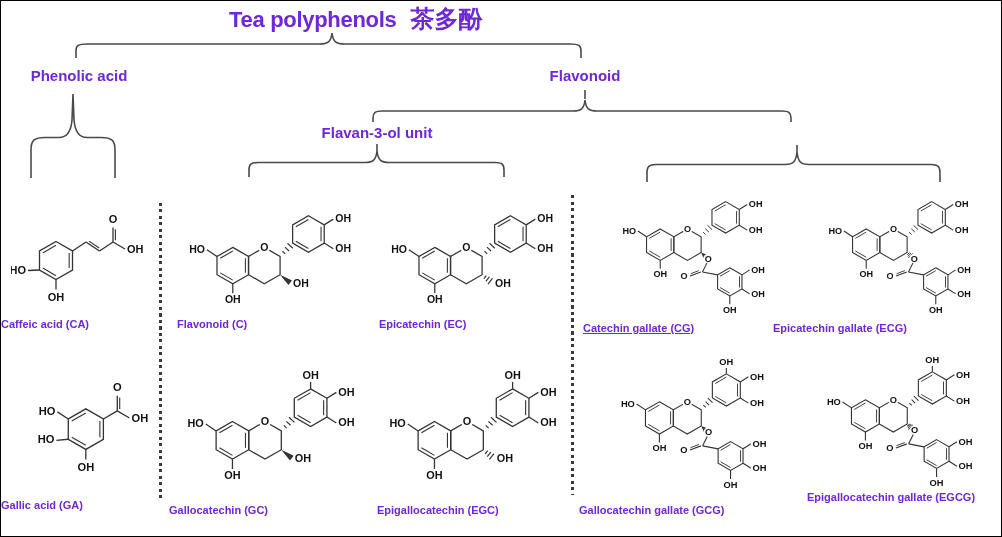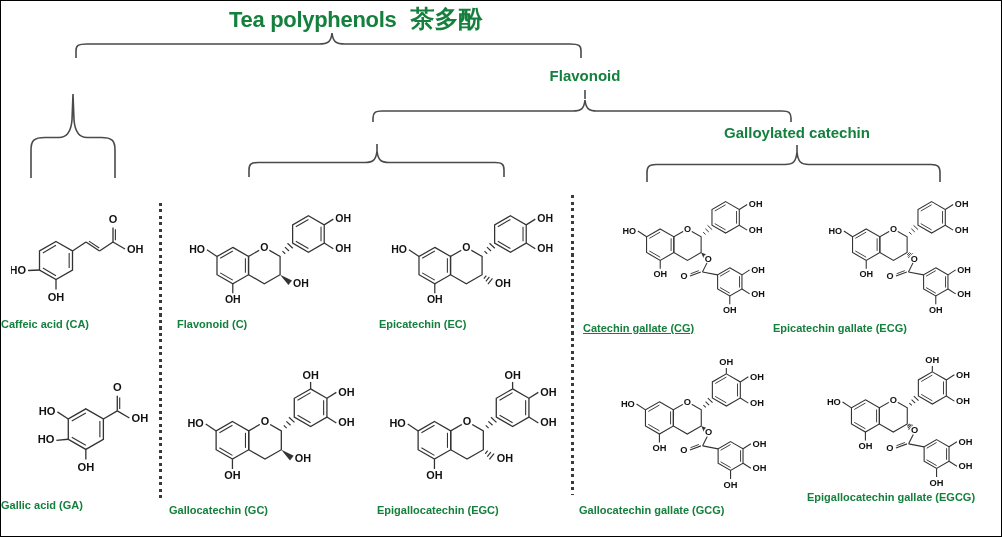--- a/index.html
+++ b/index.html
@@ -1,19 +1,19 @@
 <!DOCTYPE html>
 <html><head>
 <meta charset="utf-8">
 <style>
   html,body{margin:0;padding:0;background:#e8e8e8;}
   .page{
     position:relative;width:1002px;height:537px;background:#ffffff;
     border:1px solid #000;box-sizing:border-box;overflow:hidden;
-    font-family:"Liberation Sans",sans-serif;color:#15803d;
+    font-family:"Liberation Sans",sans-serif;color:#6d28d9;
   }
   .abs{position:absolute;}
   .title-row{top:2px;left:228px;display:flex;align-items:baseline;gap:14px;}
   .title-en{font-size:22px;font-weight:bold;letter-spacing:-0.3px;}
   .title-zh{font-size:24px;font-weight:bold;}
   .branch-label{font-weight:bold;font-size:15px;text-align:center;white-space:nowrap;}
   .mol-label{font-weight:bold;font-size:11px;line-height:1.15;}
   .dotted-sep{width:3px;background:repeating-linear-gradient(to bottom,#3a3a3a 0 3px,transparent 3px 6.5px);}
   svg{display:block;}
   .braces{pointer-events:none;}
@@ -31,22 +31,23 @@
   <svg class="abs braces" style="left:0;top:0;" width="1002" height="195" viewBox="0 0 1002 195">
     <g fill="none" stroke="#4a4a4a" stroke-width="1.6">
       <path d="M75,57 L75,50 C75,44.5 77,43 86,43 L318,43 C327,43 330,41 331,32 C332,41 335,43 344,43 L569,43 C578,43 580,44.5 580,50 L580,57"></path>
       <path d="M30,177 L30,149 C30,139.5 33,136.5 44,136.5 L58,136.5 C66,136.5 70,131 71,119 L72,93 L73,119 C74,131 78,136.5 86,136.5 L100,136.5 C111,136.5 114,139.5 114,149 L114,177"></path>
       <path d="M584,89 L584,98 M372,121 L372,117 C372,112 374,110 381,110 L572,110 C580,110 583,108 584,99 C585,108 588,110 596,110 L781,110 C788,110 790,112 790,117 L790,121"></path>
       <path d="M248,176 L248,169 C248,163.5 250,161.5 257,161.5 L364,161.5 C372,161.5 375,159 376,150 L376,143 L376,150 C377,159 380,161.5 388,161.5 L494,161.5 C501,161.5 503,163.5 503,169 L503,176"></path>
       <path d="M646,181 L646,172 C646,165.5 648,163.5 655,163.5 L784,163.5 C792,163.5 795,161 796,151 L796,144 L796,151 C797,161 800,163.5 808,163.5 L930,163.5 C937,163.5 939,165.5 939,172 L939,181"></path>
     </g>
   </svg>
 
+  <div class="abs branch-label" style="left:12px;top:66px;width:132px;">Phenolic acid</div>
   <div class="abs branch-label" style="left:524px;top:66px;width:120px;">Flavonoid</div>
-  <div class="abs branch-label" style="left:696px;top:123px;width:200px;">Galloylated catechin</div>
+  <div class="abs branch-label" style="left:296px;top:123px;width:160px;">Flavan-3-ol unit</div>
 
   <div class="abs dotted-sep" style="left:158px;top:202px;height:296px;"></div>
   <div class="abs dotted-sep" style="left:570px;top:194px;height:300px;"></div>
 
   <div>
     <svg class="abs" style="left:10px;top:190px;" width="150" height="122" viewBox="0 0 150 115">
         <path d="M45.0,47.0L61.5,56.5L61.5,75.5L45.0,85.0L28.5,75.5L28.5,56.5Z" fill="none" stroke="#333333" stroke-width="1.3"></path>
         <line x1="31.836413862476533" y1="58.4" x2="45" y2="50.8" stroke="#333333" stroke-width="1.1"></line>
         <line x1="58.16358613752347" y1="58.4" x2="58.16358613752347" y2="73.6" stroke="#333333" stroke-width="1.1"></line>
         <line x1="45" y1="81.2" x2="31.836413862476537" y2="73.6" stroke="#333333" stroke-width="1.1"></line>

